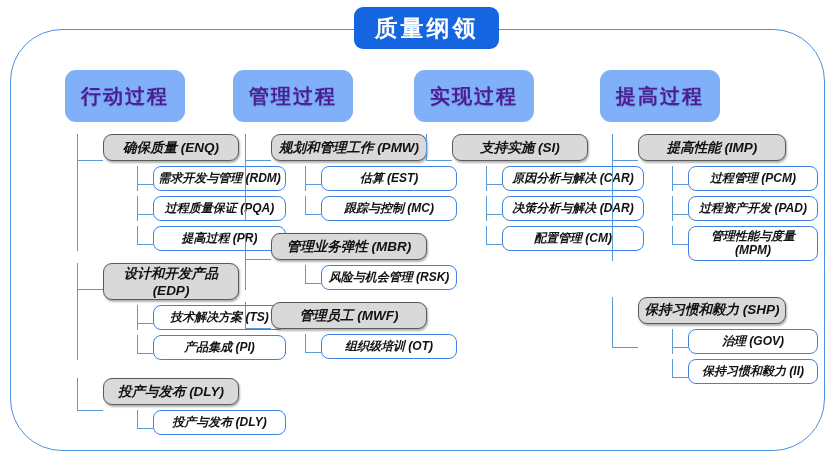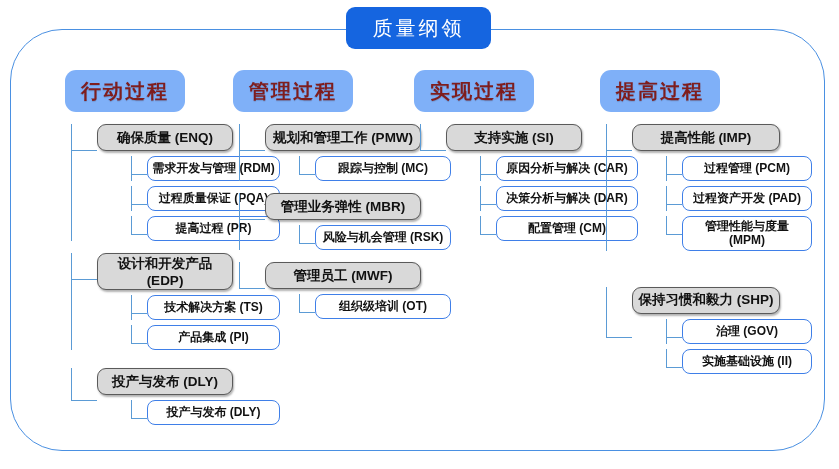--- a/index.html
+++ b/index.html
@@ -7,43 +7,43 @@
     width:839px; height:469px; position:relative; overflow:hidden;
     background:#ffffff;
     font-family:"Liberation Sans", sans-serif;
   }
   .frame {
     position:absolute; left:10px; top:29px; width:815px; height:422px;
     border:1.6px solid var(--frame,#4a90e2); border-radius:52px;
     background:#fff; box-sizing:border-box;
   }
   .title-box {
-    position:absolute; left:346px; top:7px; width:145px; height:42px;
+    position:absolute; left:354px; top:7px; width:145px; height:42px;
     background:var(--titlebg,#1565e0); color:#ffffff;
     border-radius:9px; z-index:2;
     display:flex; align-items:center; justify-content:center;
-    font-size:20px; font-weight:normal; letter-spacing:3px;
+    font-size:23px; font-weight:bold; letter-spacing:3px;
   }
   .diagram { position:absolute; inset:0; z-index:1; }
   .column { position:absolute; top:70px; }
   #col-0 { left:65px;  --gw:136px; --ww:133px; }
   #col-1 { left:233px; --gw:156px; --ww:136px; }
   #col-2 { left:414px; --gw:136px; --ww:142px; }
   #col-3 { left:600px; --gw:148px; --ww:130px; }
   #col-0 .group:nth-child(3) { --gt:18px; }
   #col-3 .group:nth-child(2) { --gt:36px; }
 
   .col-header {
-    width:120px; height:42px; border-radius:11px;
-    background:var(--hdr,#7fb0f8); color:#7f1d1d;
+    width:120px; height:52px; border-radius:11px;
+    background:var(--hdr,#7fb0f8); color:#4c1d95;
     display:flex; align-items:center; justify-content:center;
     font-size:20px; font-weight:bold; letter-spacing:2px;
     text-shadow:0 1px 1px rgba(0,0,0,.15);
   }
-  .tree1 { margin-left:6px; }
+  .tree1 { margin-left:12px;font-style:italic; }
   .group { position:relative; padding-left:26px; }
   .group::before {
     content:""; position:absolute; left:0; width:26px; height:0;
     top:calc(var(--gt,12px) + 14px);
     border-top:1.6px solid var(--line,#5b9bd5);
   }
   .group::after {
     content:""; position:absolute; left:0; top:0; width:0; height:100%;
     border-left:1.6px solid var(--line,#5b9bd5);
   }
@@ -124,20 +124,23 @@
         </div>
       </div>
     </div>
     <div class="column" id="col-1">
       <div class="col-header">管理过程</div>
       <div class="tree1">
         <div class="group">
           <div class="gbox">规划和管理工作 (PMW)</div>
           <div class="tree2">
             <div class="leaf">
+              <div class="wbox">估算 (EST)</div>
+            </div>
+            <div class="leaf">
               <div class="wbox">跟踪与控制 (MC)</div>
             </div>
           </div>
         </div>
         <div class="group">
           <div class="gbox">管理业务弹性 (MBR)</div>
           <div class="tree2">
             <div class="leaf">
               <div class="wbox">风险与机会管理 (RSK)</div>
             </div>
@@ -189,19 +192,19 @@
             </div>
           </div>
         </div>
         <div class="group">
           <div class="gbox">保持习惯和毅力 (SHP)</div>
           <div class="tree2">
             <div class="leaf">
               <div class="wbox">治理 (GOV)</div>
             </div>
             <div class="leaf">
-              <div class="wbox">实施基础设施 (II)</div>
+              <div class="wbox">保持习惯和毅力 (II)</div>
             </div>
           </div>
         </div>
       </div>
     </div>
   </div>
 
 </body></html>

